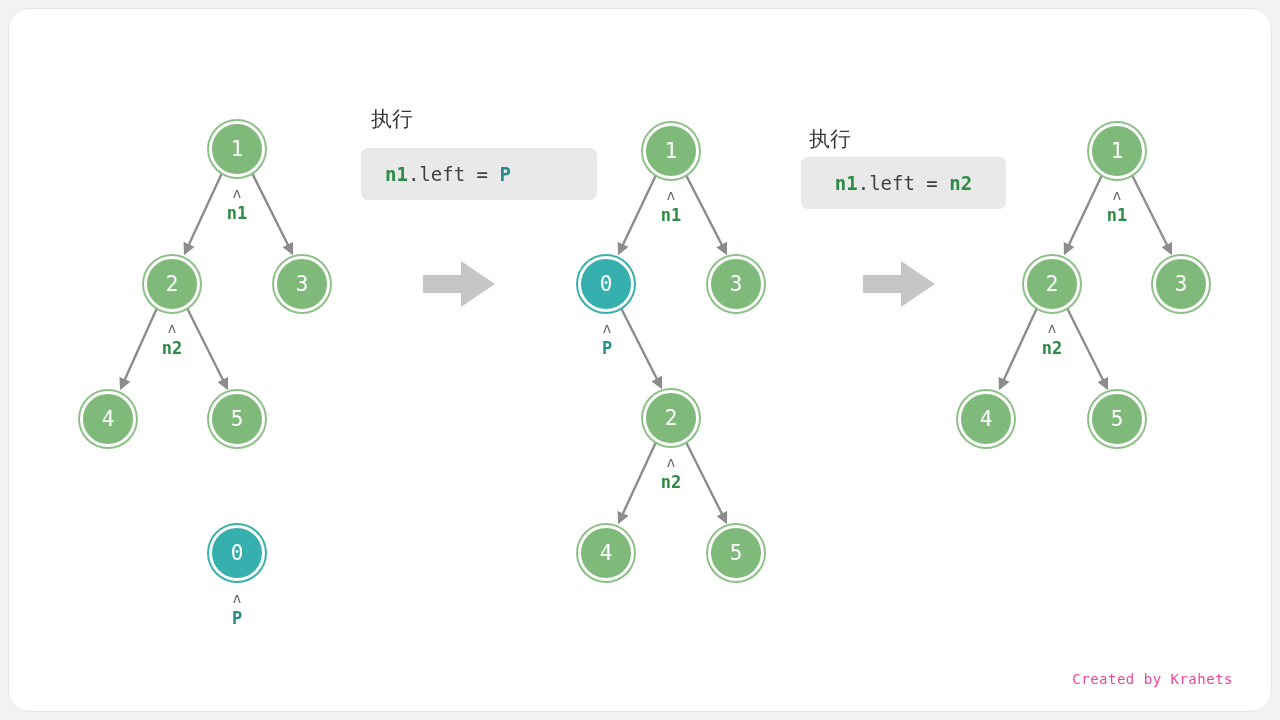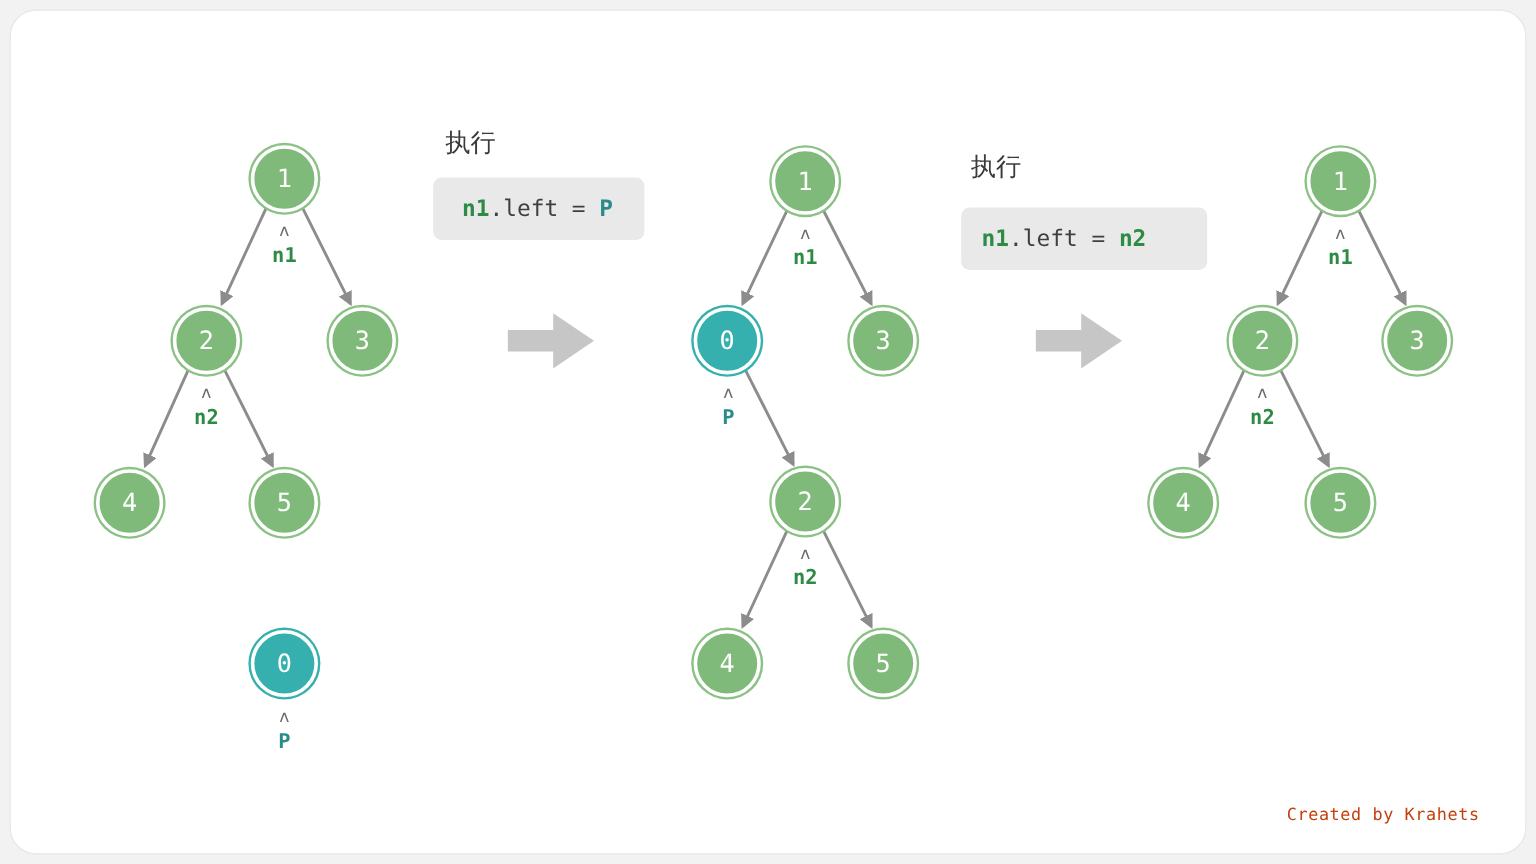--- a/index.html
+++ b/index.html
@@ -100,21 +100,21 @@
 
   
   .step-arrow { position: absolute; z-index: 3; }
 
   
   #watermark {
     position: absolute;
     right: 38px; bottom: 24px;
     font-family: "DejaVu Sans Mono", monospace;
     font-size: 14px;
-    color: #c2410c;
+    color: #ec4899;
     letter-spacing: 0.5px;
     z-index: 7;
   }
 </style>
 </head>
 <body>
 
 <div id="card">
   <div id="stage">
       <svg class="edges" width="1264" height="704">
@@ -180,23 +180,23 @@
       <div class="node green" style="left: 1080px; top: 382px;">5</div>
       <div class="ptr green" style="left: 1078px; top: 180px;">
         <span class="caret">ʌ</span>
         <span class="pname">n1</span>
       </div>
       <div class="ptr green" style="left: 1013px; top: 313px;">
         <span class="caret">ʌ</span>
         <span class="pname">n2</span>
       </div>
       <div class="exec-label" style="left: 362px; top: 96px;">执行</div>
-      <div class="codebox" style="left: 352px; top: 139px; width: 176px; padding-left: 24px;"><div><span class="v-green">n1</span><span>.left = </span><span class="v-teal">P</span></div></div>
+      <div class="codebox" style="left: 352px; top: 139px; width: 236px; padding-left: 24px;"><div><span class="v-green">n1</span><span>.left = </span><span class="v-teal">P</span></div></div>
       <div class="exec-label" style="left: 800px; top: 116px;">执行</div>
-      <div class="codebox" style="left: 792px; top: 164px; width: 205px;"><div><span class="v-green">n1</span><span>.left = </span><span class="v-green">n2</span></div></div>
+      <div class="codebox" style="left: 792px; top: 148px; width: 205px; text-align: center;"><div><span class="v-green">n1</span><span>.left = </span><span class="v-green">n2</span></div></div>
       <svg class="step-arrow" width="72" height="46" viewBox="0 0 72 46" style="left: 414px; top: 252px;">
         <path d="M 0 14 L 38 14 L 38 0 L 72 23 L 38 46 L 38 32 L 0 32 Z" fill="#c6c6c6"></path>
       </svg>
       <svg class="step-arrow" width="72" height="46" viewBox="0 0 72 46" style="left: 854px; top: 252px;">
         <path d="M 0 14 L 38 14 L 38 0 L 72 23 L 38 46 L 38 32 L 0 32 Z" fill="#c6c6c6"></path>
       </svg>
     </div>
   <div id="watermark">Created by Krahets</div>
 </div>
 

